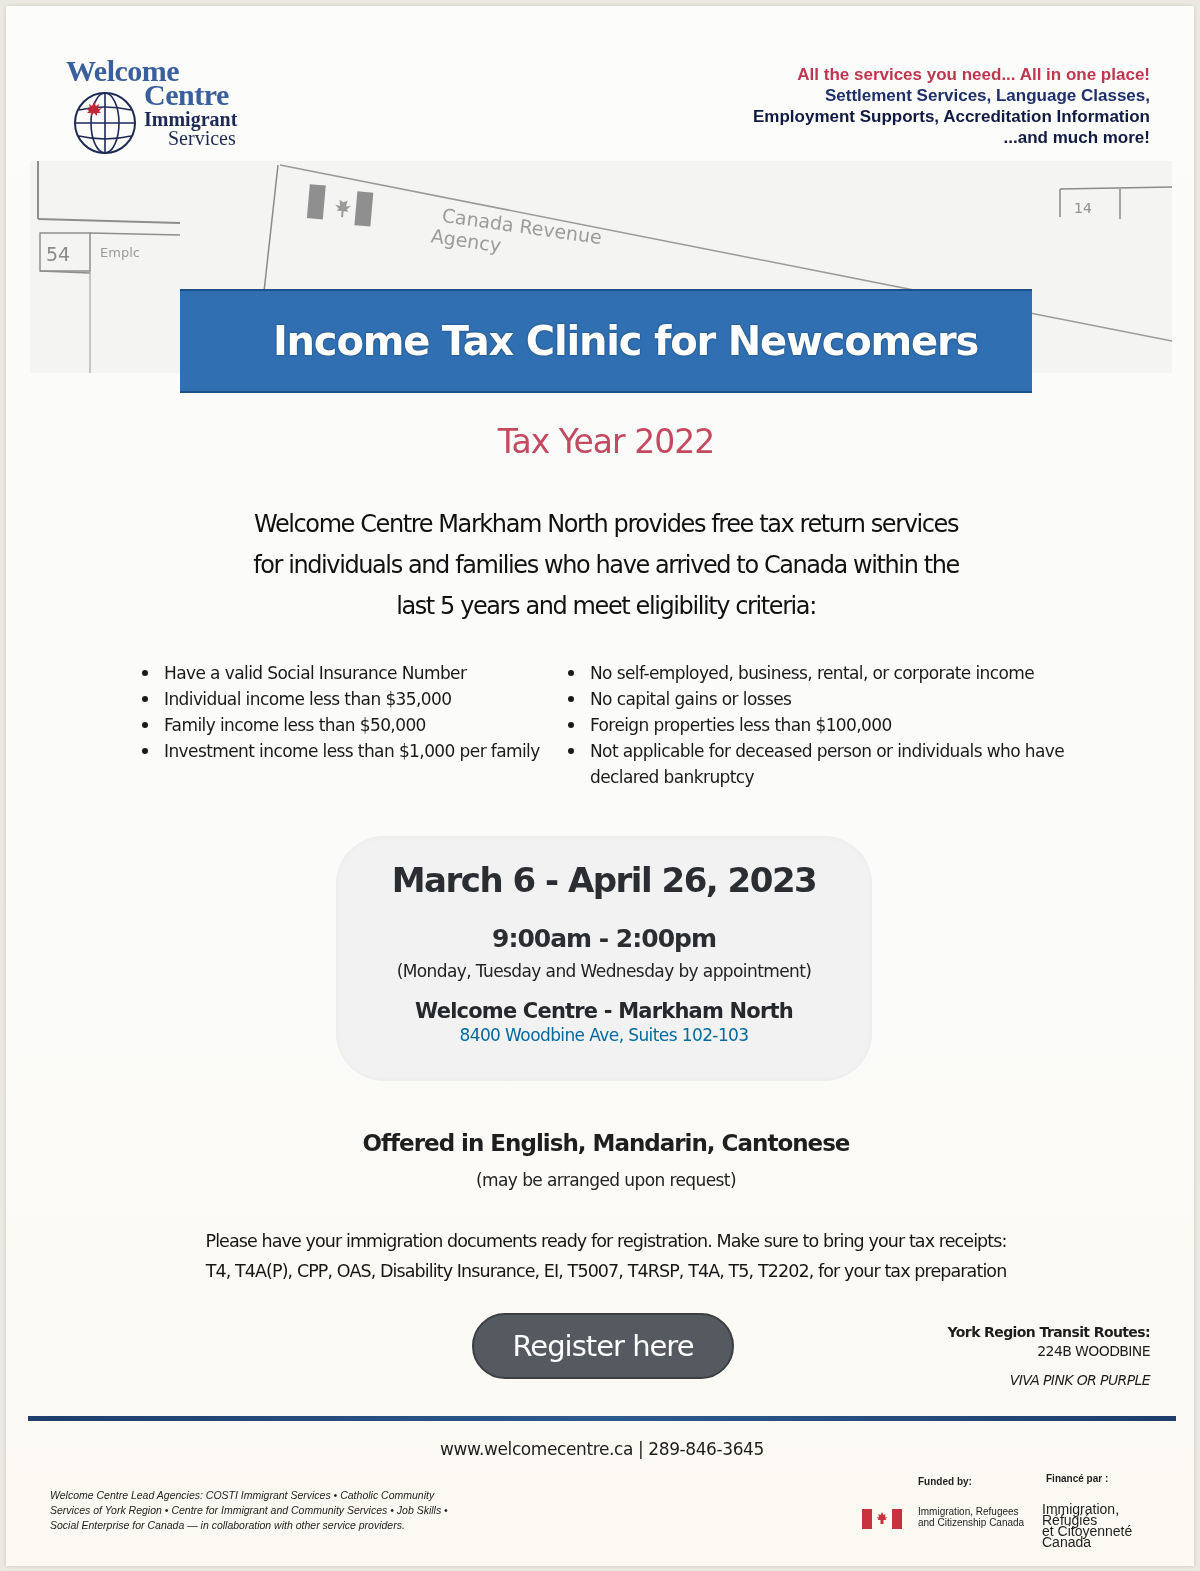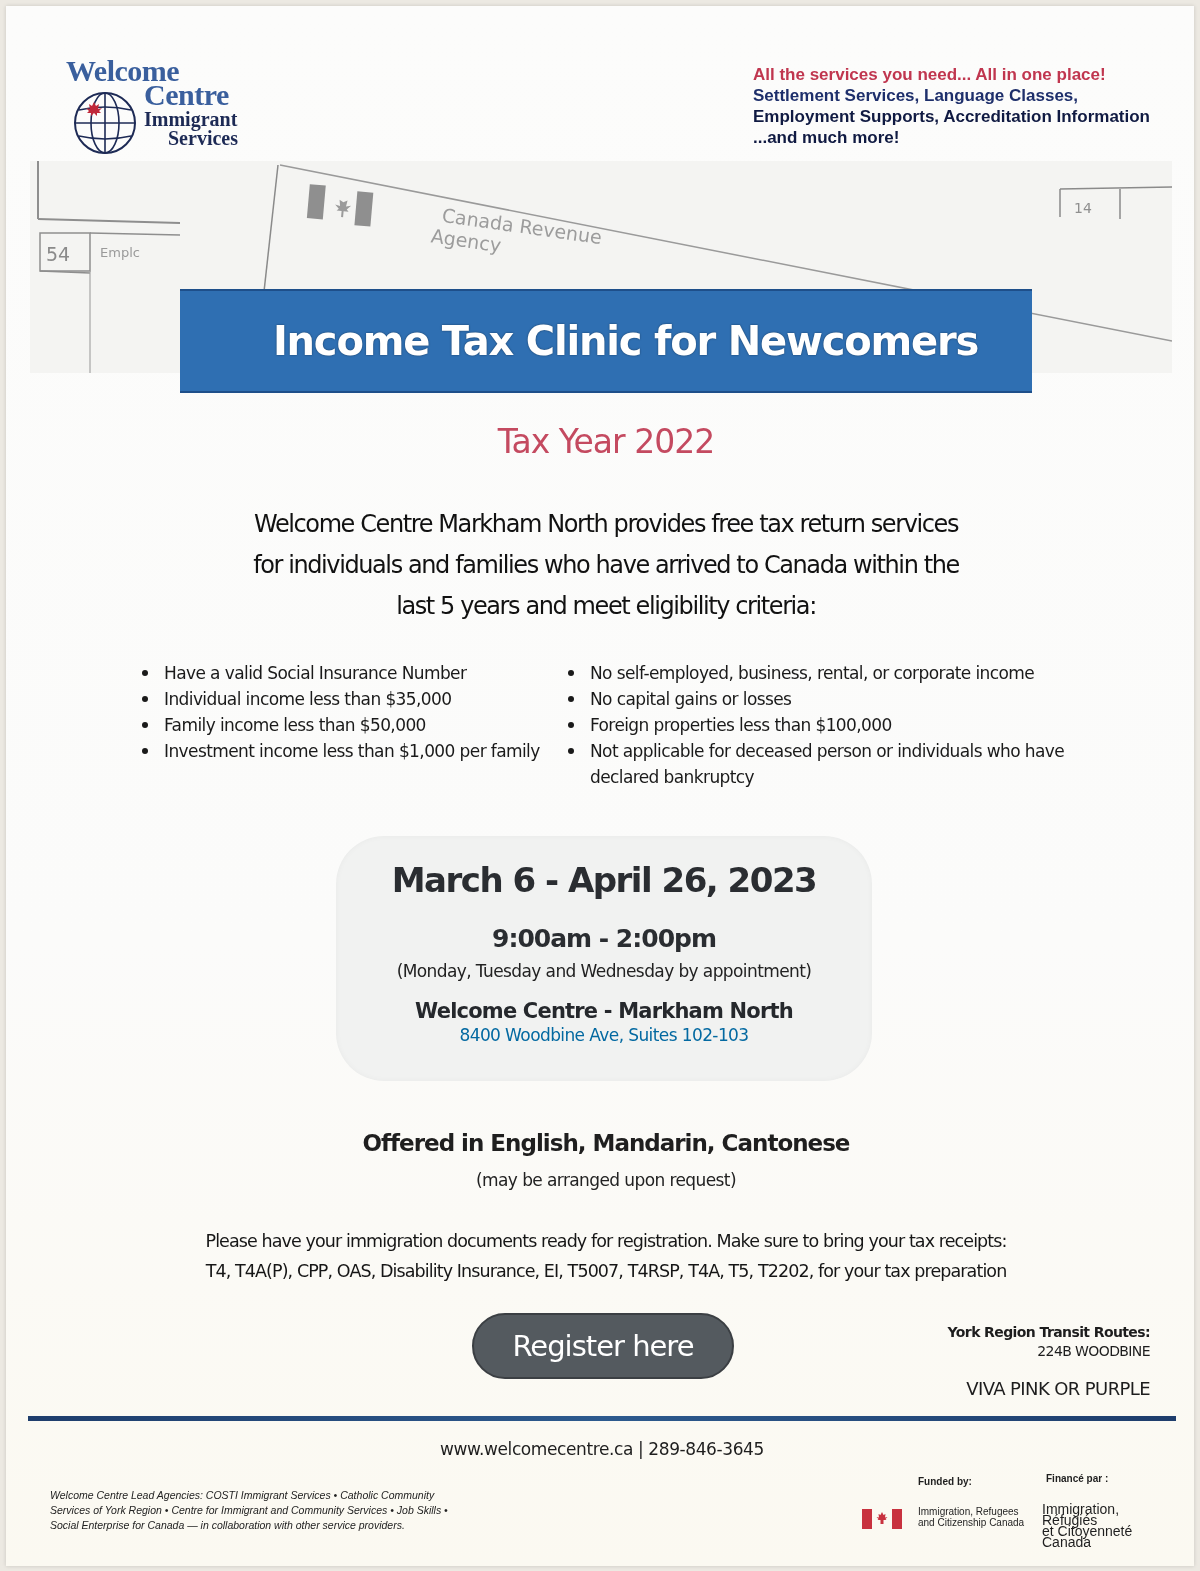--- a/index.html
+++ b/index.html
@@ -30,28 +30,28 @@
     font-family: "Liberation Serif", serif; font-weight: bold;
     font-size: 30px; color: #3a5f9d; letter-spacing: -0.5px;
   }
   .logo .w3 {
     position: absolute; left: 78px; top: 54px;
     font-family: "Liberation Serif", serif; font-weight: bold;
     font-size: 20px; color: #1d2a55;
   }
   .logo .w4 {
     position: absolute; left: 102px; top: 73px;
-    font-family: "Liberation Serif", serif; font-weight: bold;
+    font-family: "Liberation Serif", serif; font-weight: normal;
     font-size: 20px; color: #1d2a55;
   }
   .logo .globe { position: absolute; left: 6px; top: 36px; width: 66px; height: 66px; }
 
   
   .tagline {
-    position: absolute; right: 44px; top: 58px; text-align: left;
+    position: absolute; right: 44px; top: 58px; text-align: right;
     font-family: "Liberation Sans", sans-serif; line-height: 21px;
   }
   .tagline .t-main { color: #c0364f; font-weight: bold; font-size: 17px; }
   .tagline .t-line { color: #1e2f6b; font-size: 17px; font-weight: bold; }
   .tagline .t-line2 { color: #101a42; font-size: 17px; font-weight: bold; }
 
   
   .hero {
     position: absolute; left: 24px; top: 155px; width: 1142px; height: 212px;
     overflow: hidden; background: #f3f3f1;
@@ -132,21 +132,21 @@
     color: #ffffff; font-size: 29px; font-family: "DejaVu Sans", sans-serif;
     letter-spacing: -1px; cursor: pointer;
   }
 
   .transit {
     position: absolute; right: 44px; top: 1317px; text-align: right;
     font-family: "DejaVu Sans", sans-serif; color: #1d1d1d; line-height: 19px;
   }
   .transit .tr-title { font-size: 14px; font-weight: bold; letter-spacing: -0.6px; }
   .transit .tr-line { font-size: 14px; letter-spacing: -0.6px; }
-  .transit .tr-line2 { font-size: 18px; letter-spacing: -0.6px; margin-top: 18px; }
+  .transit .tr-line2 { font-size: 14px; letter-spacing: -0.6px; margin-top: 10px; font-style: italic; }
 
   .footer-rule {
     position: absolute; left: 22px; top: 1410px; width: 1148px; height: 5px;
     background: linear-gradient(90deg, #1e3d6c 0%, #2d5a8e 50%, #1e3d6c 100%);
   }
 
   .contact {
     position: absolute; left: 0; width: 1192px; top: 1433px; text-align: center;
     font-family: "DejaVu Sans", sans-serif; font-size: 17px; color: #1e1e1e; letter-spacing: -0.4px;
   }

